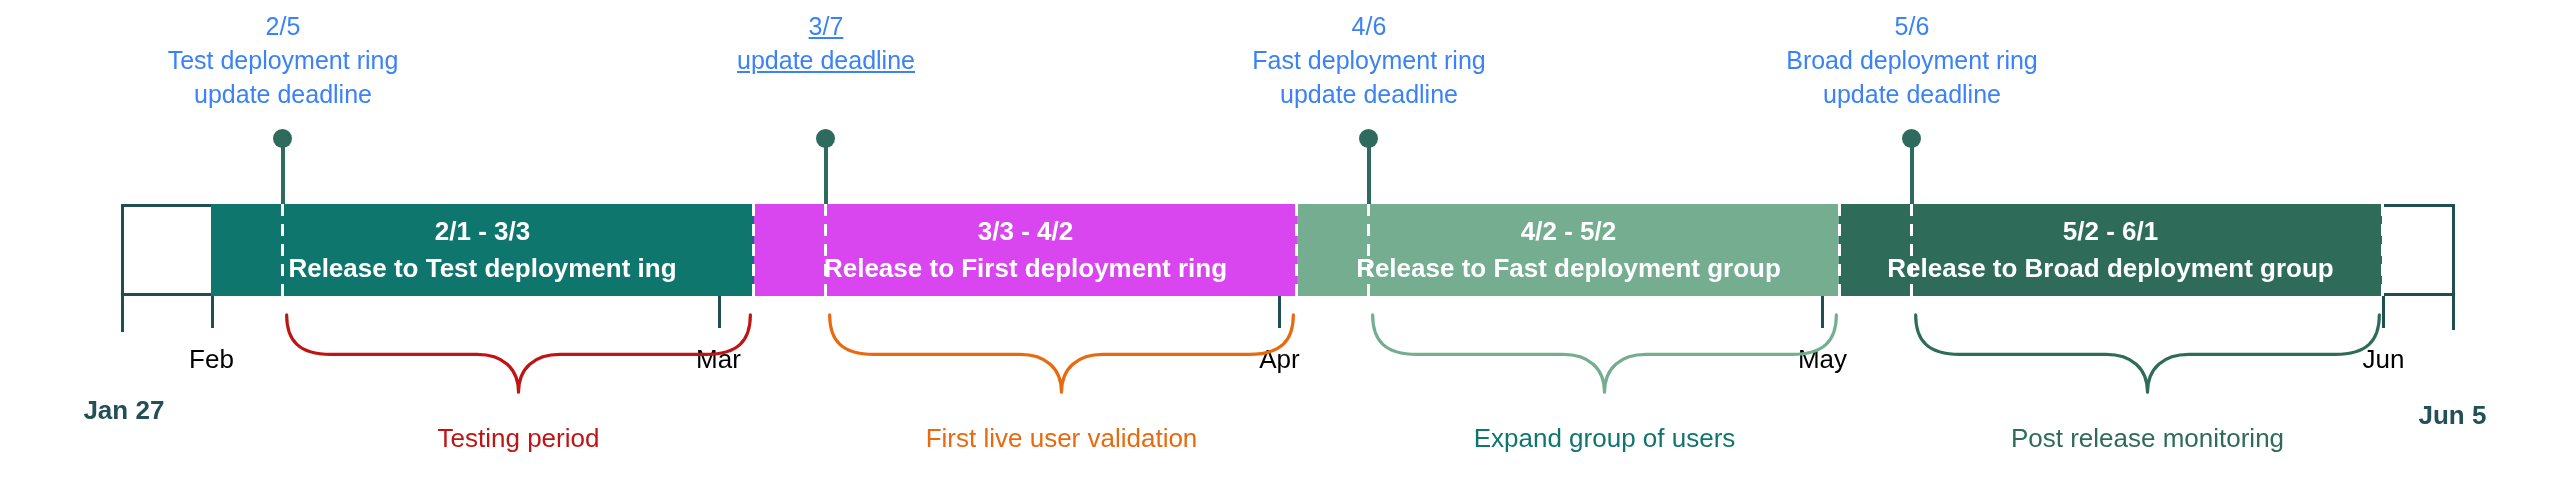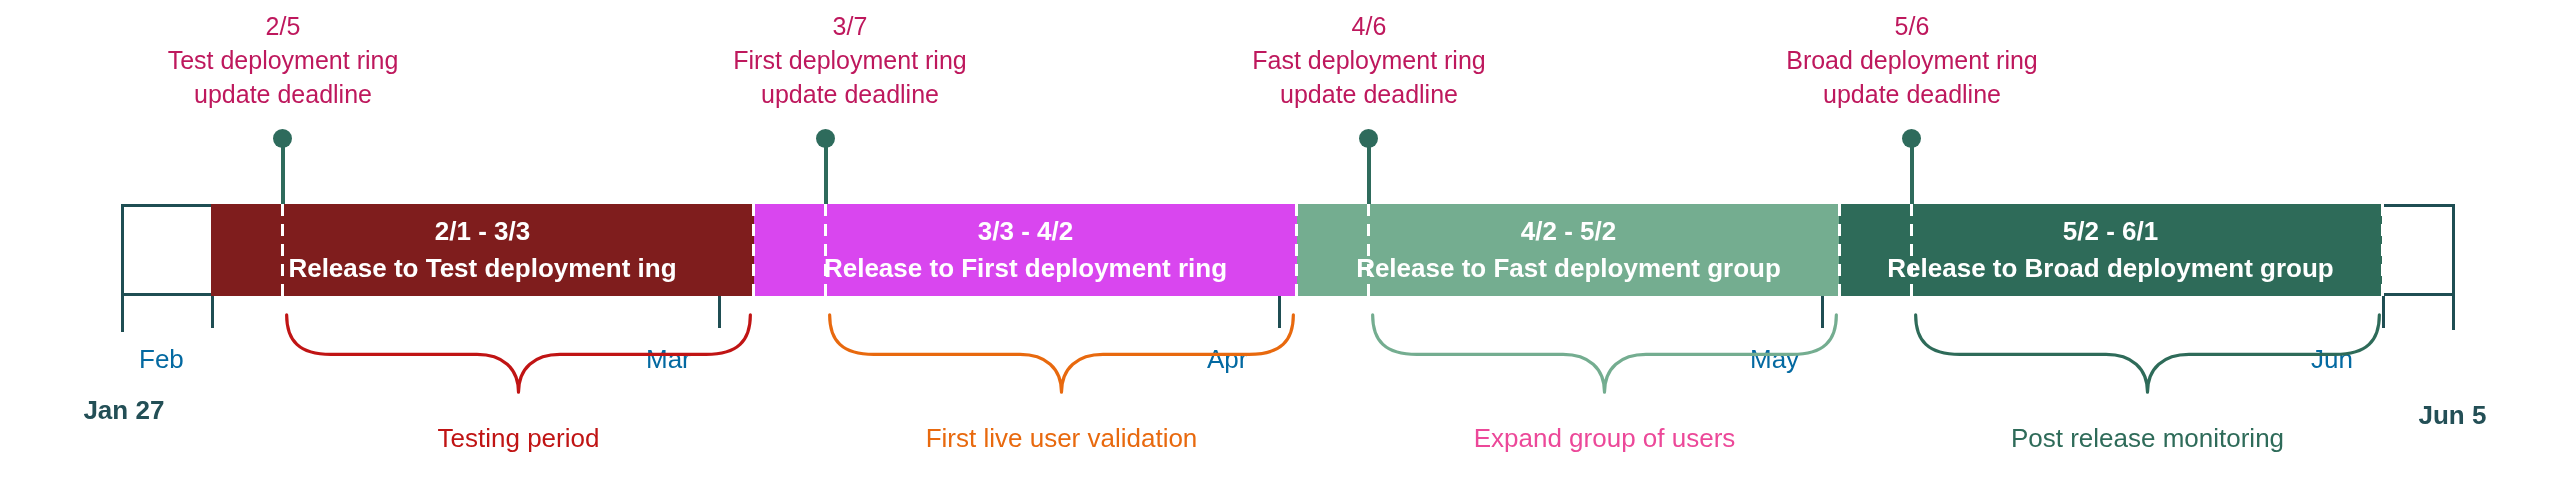--- a/index.html
+++ b/index.html
@@ -16,26 +16,26 @@
   .segment .seg-dates{font-size:26px;font-weight:600;line-height:37px;white-space:nowrap;}
   .segment .seg-label{font-size:26px;font-weight:600;line-height:37px;white-space:nowrap;}
   
   .vdash{
     position:absolute;top:204px;height:92px;width:2.7px;
     background:repeating-linear-gradient(to bottom,#ffffff 0 11.8px,rgba(255,255,255,0) 11.8px 20px);
   }
   
   .line{position:absolute;background:#1F4E53;}
   
-  .month-label{position:absolute;top:343px;width:145px;text-align:left;
-    font-size:26px;line-height:33px;color:#0369a1;}
+  .month-label{position:absolute;top:343px;width:145px;text-align:center;
+    font-size:26px;line-height:33px;color:#000000;}
   .end-label{position:absolute;width:199px;font-size:26px;line-height:33px;color:#234F56;font-weight:bold;}
   
   .ms-text{position:absolute;top:9px;width:416px;text-align:center;
-    font-size:25px;line-height:34px;color:#be185d;}
+    font-size:25px;line-height:34px;color:#3b82f6;}
   .ms-dot{position:absolute;top:129px;width:19px;height:19px;border-radius:50%;background:#2E6B5C;}
   .ms-stem{position:absolute;top:147px;width:3.6px;height:57px;background:#2E6B5C;}
   
   .brace{position:absolute;top:312px;width:471px;height:83px;}
   .brace path{fill:none;stroke-width:3.5px;stroke-linecap:round;stroke-linejoin:round;}
   .phase-label{position:absolute;top:422px;width:471px;text-align:center;
     font-size:26px;line-height:33px;white-space:nowrap;}
 </style>
 </head>
 <body>
@@ -43,21 +43,21 @@
 <div class="canvas">
 
   <div class="line abs" style="left:121px;top:204px;width:92px;height:2.7px;"></div>
   <div class="line abs" style="left:121px;top:293px;width:92px;height:2.7px;"></div>
   <div class="line abs" style="left:121px;top:204px;width:2.7px;height:128px;"></div>
 
   <div class="line abs" style="left:2382px;top:204px;width:72px;height:2.7px;"></div>
   <div class="line abs" style="left:2382px;top:293px;width:72px;height:2.7px;"></div>
   <div class="line abs" style="left:2452px;top:204px;width:2.7px;height:126px;"></div>
 
-  <div class="segment" style="left:211px;width:543px;background:#7f1d1d;">
+  <div class="segment" style="left:211px;width:543px;background:#0f766e;">
     <div class="seg-dates">2/1 - 3/3</div>
     <div class="seg-label">Release to Test deployment ing</div>
   </div>
   <div class="segment" style="left:754px;width:543px;background:#d946ef;">
     <div class="seg-dates">3/3 - 4/2</div>
     <div class="seg-label">Release to First deployment ring</div>
   </div>
   <div class="segment" style="left:1297px;width:543px;background:#74AD90;">
     <div class="seg-dates">4/2 - 5/2</div>
     <div class="seg-label">Release to Fast deployment group</div>
@@ -78,23 +78,22 @@
   <div class="vdash" style="left:1910px;"></div>
 
   <div class="ms-text" style="left:75px;">
     <div>2/5</div>
     <div>Test deployment ring</div>
     <div>update deadline</div>
   </div>
   <div class="ms-dot" style="left:273px;"></div>
   <div class="ms-stem" style="left:281px;"></div>
 
-  <div class="ms-text" style="left:642px;">
+  <div class="ms-text" style="left:618px;text-decoration:underline;">
     <div>3/7</div>
-    <div>First deployment ring</div>
     <div>update deadline</div>
   </div>
   <div class="ms-dot" style="left:816px;"></div>
   <div class="ms-stem" style="left:824px;"></div>
 
   <div class="ms-text" style="left:1161px;">
     <div>4/6</div>
     <div>Fast deployment ring</div>
     <div>update deadline</div>
   </div>
@@ -132,17 +131,17 @@
   </svg>
   <svg class="brace" style="left:1369px;" viewBox="0 0 520 92">
     <path style="stroke:#74AD90" d="M3,3 C3,32 17,47 52,47 L214,47 C242,47 260,62 260,89 C260,62 278,47 306,47 L468,47 C503,47 517,32 517,3"></path>
   </svg>
   <svg class="brace" style="left:1912px;" viewBox="0 0 520 92">
     <path style="stroke:#2E6B59" d="M3,3 C3,32 17,47 52,47 L214,47 C242,47 260,62 260,89 C260,62 278,47 306,47 L468,47 C503,47 517,32 517,3"></path>
   </svg>
 
   <div class="phase-label" style="left:283px;color:#C01414;">Testing period</div>
   <div class="phase-label" style="left:826px;color:#E8690E;">First live user validation</div>
-  <div class="phase-label" style="left:1369px;color:#ec4899;">Expand group of users</div>
+  <div class="phase-label" style="left:1369px;color:#0f766e;">Expand group of users</div>
   <div class="phase-label" style="left:1912px;color:#2E6B59;">Post release monitoring</div>
 
 </div>
 
 
 </body></html>

